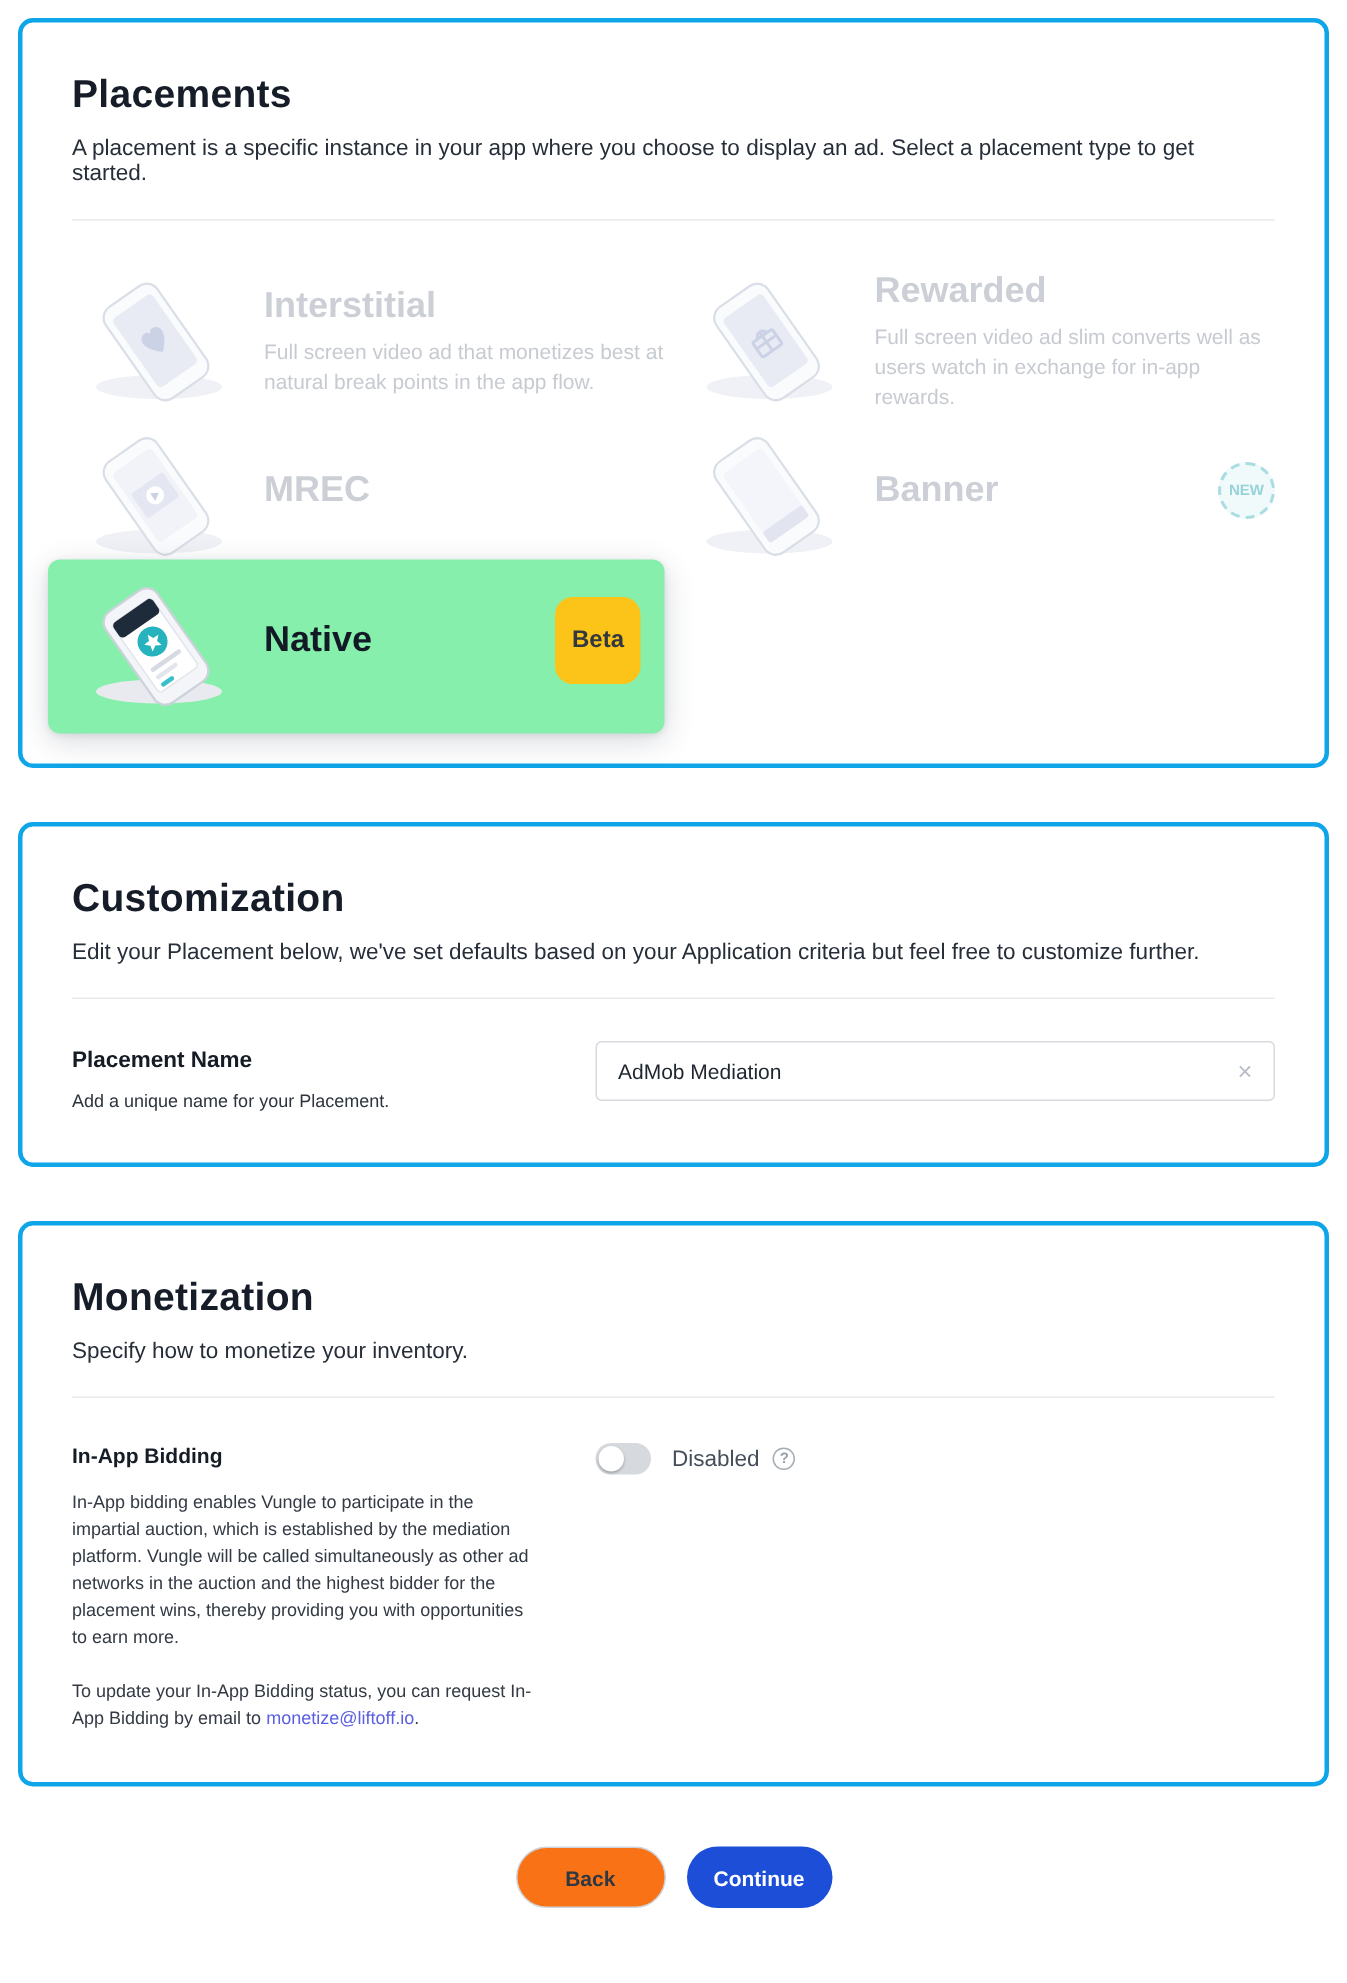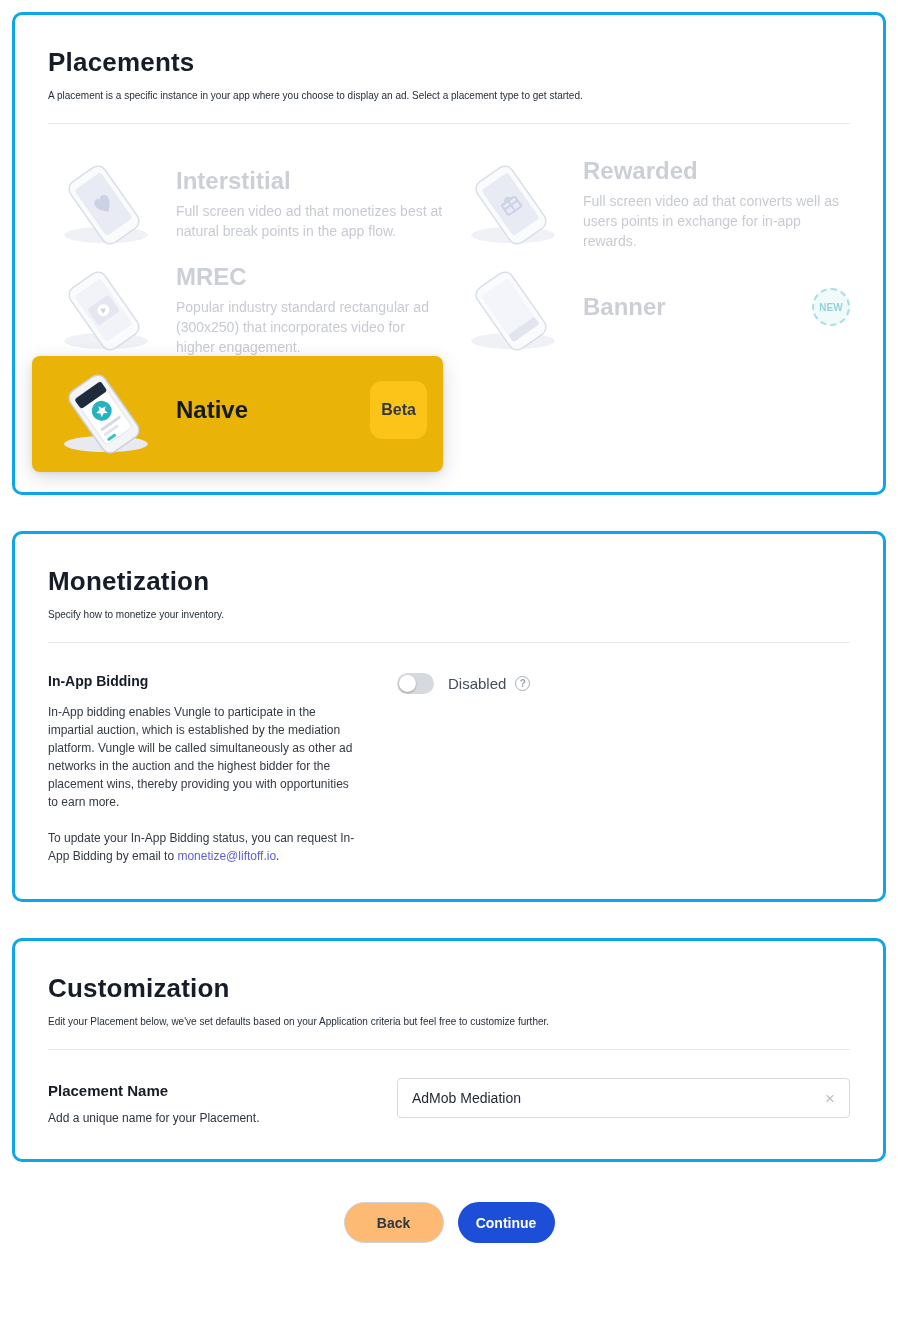--- a/index.html
+++ b/index.html
@@ -19,21 +19,21 @@
     padding: 32px 33px 34px;
   }
   .card-title {
     font-size: 26px;
     font-weight: 800;
     margin: 0 0 12px;
     color: #161d29;
     letter-spacing: .2px;
   }
   .card-subtitle {
-    font-size: 10px;
+    font-size: 15px;
     color: #262e39;
     margin: 0 0 22px;
   }
   .divider { border: none; border-top: 1px solid #e8eaee; margin: 0 0 28px; }
 
   
   .placement-grid {
     display: grid;
     grid-template-columns: 1fr 1fr;
     column-gap: 46px;
@@ -41,21 +41,21 @@
     padding-top: 6px;
     gap: 12px;
   }
   .ptype { display: flex; gap: 16px; align-items: center; cursor: pointer; }
   .ptype .icon-wrap { width: 112px; height: 88px; flex: 0 0 auto; }
   .ptype .txt { flex: 1; min-width: 0; }
   .ptype .title-row { display: flex; align-items: center; justify-content: space-between; margin-bottom: 8px; }
   .ptype .title { font-size: 24px; font-weight: 800; color: #ccd0d6; line-height: 1.1; }
   .ptype .desc { font-size: 14px; line-height: 1.42; color: #c7cbd1; margin: 0; }
   .ptype.selected {
-    background: #eab308;
+    background: #86efac;
     border-radius: 8px;
     box-shadow: 0 5px 20px rgba(40,50,70,.18), 0 1px 4px rgba(40,50,70,.10);
     padding: 14px 16px;
     margin: -14px 0 -14px -16px;
   }
   .ptype.selected .title { color: #121a26; }
   .ptype.selected .desc { color: #2a313c; }
 
   .badge-beta {
     background: #fcc419;
@@ -126,21 +126,21 @@
   }
 
   
   .footer { display: flex; justify-content: center; gap: 14px; padding: 4px 0 10px; }
   .btn {
     height: 41px; border-radius: 21px;
     font-size: 14px; font-weight: 600;
     display: flex; align-items: center; justify-content: center;
     cursor: pointer; font-family: inherit;
   }
-  .btn-back { width: 100px; background: #fdba74; border: 1px solid #cfd4da; color: #2e3742; }
+  .btn-back { width: 100px; background: #f97316; border: 1px solid #cfd4da; color: #2e3742; }
   .btn-continue { width: 97px; background: #1d4ed8; border: none; color: #fff; }
 </style>
 </head>
 <body>
 
 <div class="page">
 
   <section class="card">
     <h2 class="card-title">Placements</h2>
     <p class="card-subtitle">A placement is a specific instance in your app where you choose to display an ad. Select a placement type to get started.</p>
@@ -178,42 +178,41 @@
               <line x1="48" y1="44" x2="64" y2="44" stroke="#ccd2e6" stroke-width="2"></line>
               <line x1="56" y1="39" x2="56" y2="51" stroke="#ccd2e6" stroke-width="2"></line>
               <path d="M52 39 q4 -6 4 0 q0 -6 4 0" fill="none" stroke="#ccd2e6" stroke-width="2"></path>
             </g>
           </svg>
         </span>
         <span class="txt">
           <span class="title-row">
             <span class="title">Rewarded</span>
           </span>
-          <p class="desc">Full screen video ad that converts well as users points in exchange for in-app rewards.</p>
+          <p class="desc">Full screen video ad slim converts well as users watch in exchange for in-app rewards.</p>
         </span>
       </div>
 
       <div class="ptype">
         <span class="icon-wrap">
           <svg viewBox="0 0 112 88" width="112" height="88">
             <ellipse cx="58" cy="74" rx="42" ry="8" fill="#f0f1f6"></ellipse>
             <g transform="rotate(-35 56 44)">
               <rect x="35" y="7" width="42" height="74" rx="9" fill="#fafbfd" stroke="#dadfe7" stroke-width="1.5"></rect>
               <rect x="40" y="15" width="32" height="56" rx="3" fill="#f2f3f9"></rect>
               <rect x="43" y="33" width="26" height="20" rx="2" fill="#e4e7f2"></rect>
               <circle cx="56" cy="43" r="6" fill="#ffffff"></circle>
               <path d="M54 40 l5 3 l-5 3 z" fill="#ccd2e6"></path>
             </g>
           </svg>
         </span>
         <span class="txt">
           <span class="title-row">
             <span class="title">MREC</span>
           </span>
-          <p class="desc">Popular industry standard rectangular ad (300x250) that incorporates video for higher engagement.</p>
         </span>
       </div>
 
       <div class="ptype">
         <span class="icon-wrap">
           <svg viewBox="0 0 112 88" width="112" height="88">
             <ellipse cx="58" cy="74" rx="42" ry="8" fill="#f0f1f6"></ellipse>
             <g transform="rotate(-35 56 44)">
               <rect x="35" y="7" width="42" height="74" rx="9" fill="#fafbfd" stroke="#dadfe7" stroke-width="1.5"></rect>
               <rect x="40" y="15" width="32" height="56" rx="3" fill="#f4f5fa"></rect>
@@ -251,20 +250,37 @@
             <span class="badge-beta">Beta</span>
           </span>
         </span>
       </div>
 
       <div></div>
     </div>
   </section>
 
   <section class="card">
+    <h2 class="card-title">Customization</h2>
+    <p class="card-subtitle">Edit your Placement below, we've set defaults based on your Application criteria but feel free to customize further.</p>
+    <hr class="divider">
+
+    <div class="field-row">
+      <div class="field-label">
+        <div class="lbl">Placement Name</div>
+        <div class="hint">Add a unique name for your Placement.</div>
+      </div>
+      <div class="text-input">
+        <input type="text" value="AdMob Mediation" style="">
+        <span class="clear-x">×</span>
+      </div>
+    </div>
+  </section>
+
+  <section class="card">
     <h2 class="card-title">Monetization</h2>
     <p class="card-subtitle">Specify how to monetize your inventory.</p>
     <hr class="divider">
 
     <div class="mono-row">
       <div class="mono-left">
         <div class="lbl">In-App Bidding</div>
         <p>In-App bidding enables Vungle to participate in the impartial auction, which is established by the mediation platform. Vungle will be called simultaneously as other ad networks in the auction and the highest bidder for the placement wins, thereby providing you with opportunities to earn more.</p>
         <p class="last">
           <span>To update your In-App Bidding status, you can request In-App Bidding by email to</span>
@@ -274,35 +290,18 @@
       <div class="toggle-row">
         <span class="toggle">
           <span class="knob"></span>
         </span>
         <span class="toggle-status">Disabled</span>
         <span class="help-icon">?</span>
       </div>
     </div>
   </section>
 
-  <section class="card">
-    <h2 class="card-title">Customization</h2>
-    <p class="card-subtitle">Edit your Placement below, we've set defaults based on your Application criteria but feel free to customize further.</p>
-    <hr class="divider">
-
-    <div class="field-row">
-      <div class="field-label">
-        <div class="lbl">Placement Name</div>
-        <div class="hint">Add a unique name for your Placement.</div>
-      </div>
-      <div class="text-input">
-        <input type="text" value="AdMob Mediation" style="">
-        <span class="clear-x">×</span>
-      </div>
-    </div>
-  </section>
-
   <div class="footer">
     <button class="btn btn-back">Back</button>
     <button class="btn btn-continue">Continue</button>
   </div>
 
 </div>
 
 </body></html>

